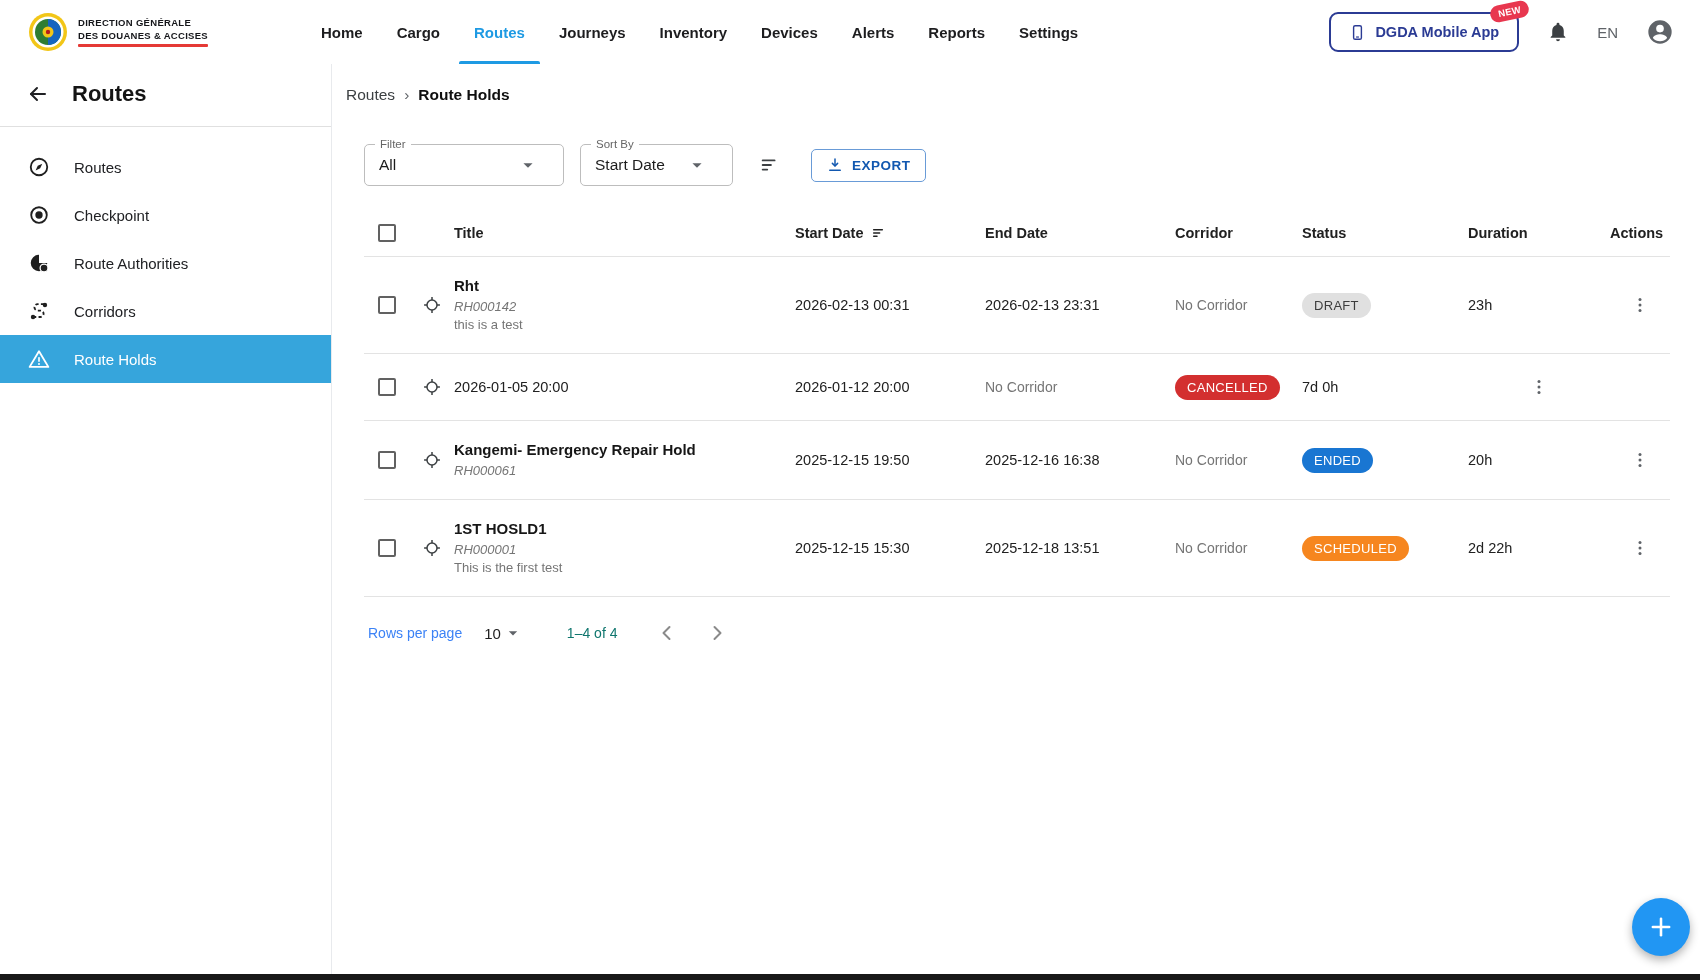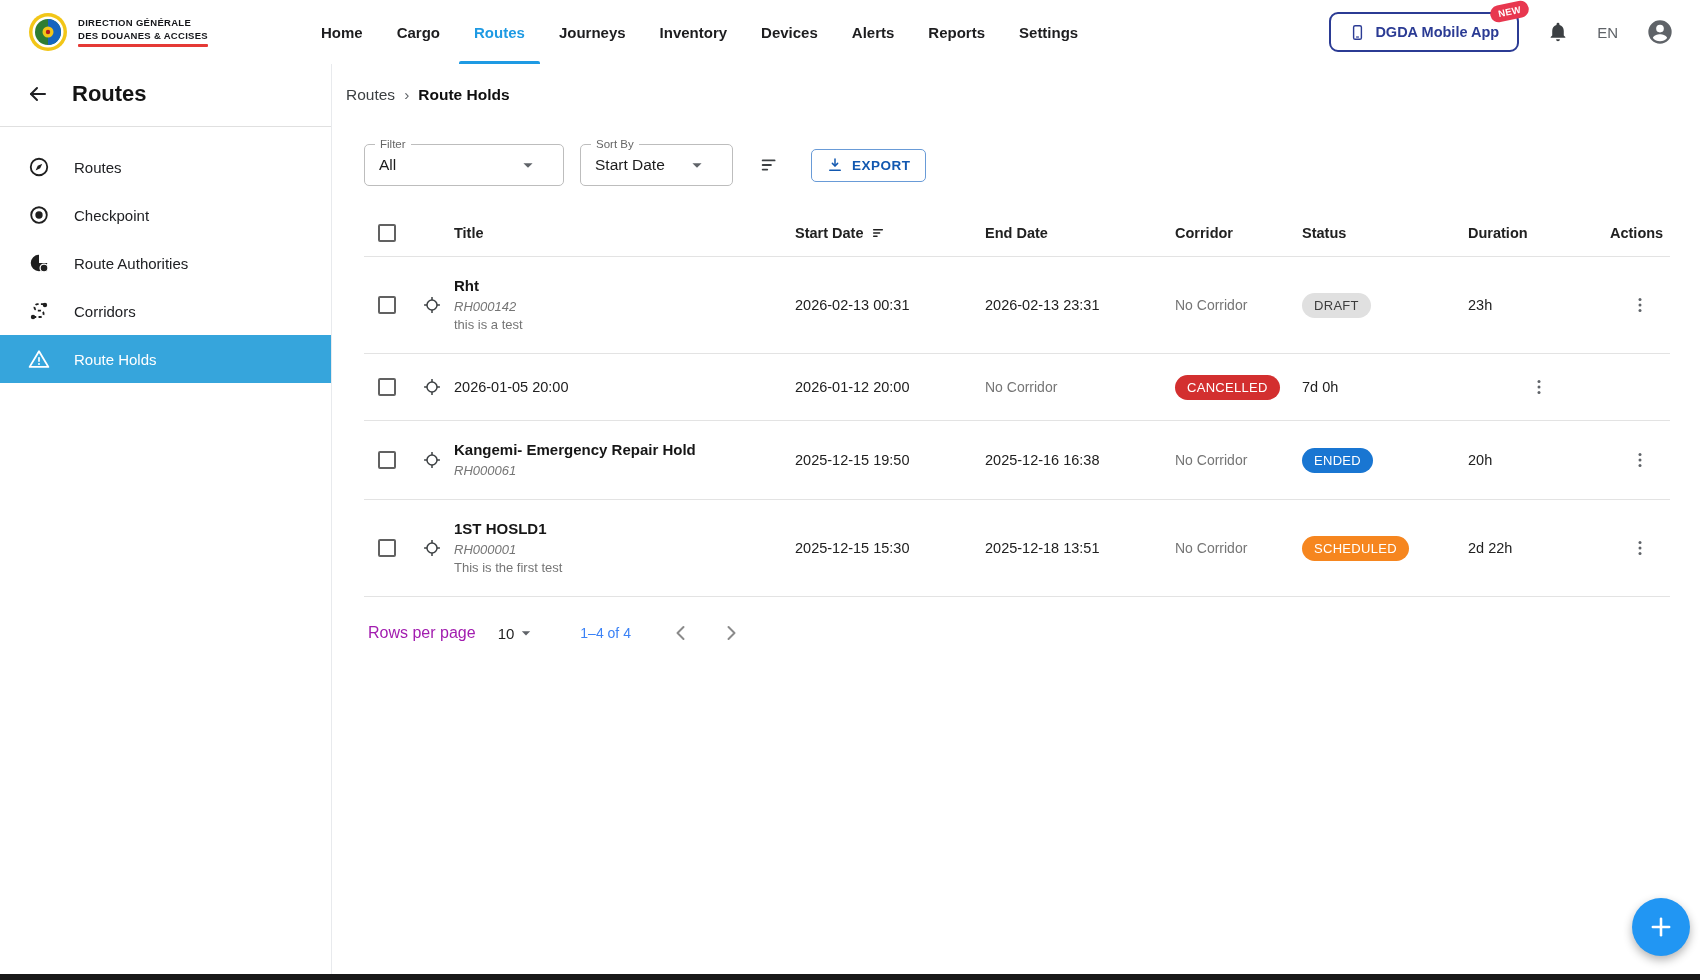--- a/index.html
+++ b/index.html
@@ -146,24 +146,24 @@
   .row-desc { font-size: 13px; color: #757575; line-height: 18px; }
   .corridor { color: #757575; font-size: 14px; }
   .chip {
     display: inline-block; padding: 5px 12px; border-radius: 14px;
     font-size: 13px; font-weight: 500; letter-spacing: .3px; white-space: nowrap;
   }
   .kebab { background: none; border: none; color: #5f6368; padding: 4px; display: flex; }
 
   
   .pagination { display: flex; align-items: center; margin: 0 0 0 22px; padding: 20px 0; }
-  .pg-label { font-size: 16px; color: #a21caf; }
+  .pg-label { font-size: 14px; color: #3b82f6; }
   .pg-select { display: flex; align-items: center; gap: 2px; margin-left: 22px; cursor: pointer; }
   .pg-value { font-size: 15px; color: #1f1f1f; }
-  .pg-range { font-size: 14px; color: #3b82f6; margin-left: 44px; }
+  .pg-range { font-size: 14px; color: #0f766e; margin-left: 44px; }
   .pg-nav { background: none; border: none; color: #8a8a8a; display: flex; padding: 4px; }
   .pg-prev { margin-left: 34px; }
   .pg-next { margin-left: 18px; }
 
   
   .fab {
     position: absolute; right: 10px; bottom: 24px;
     width: 58px; height: 58px; border-radius: 50%;
     background: var(--fab); border: none;
     display: flex; align-items: center; justify-content: center;

